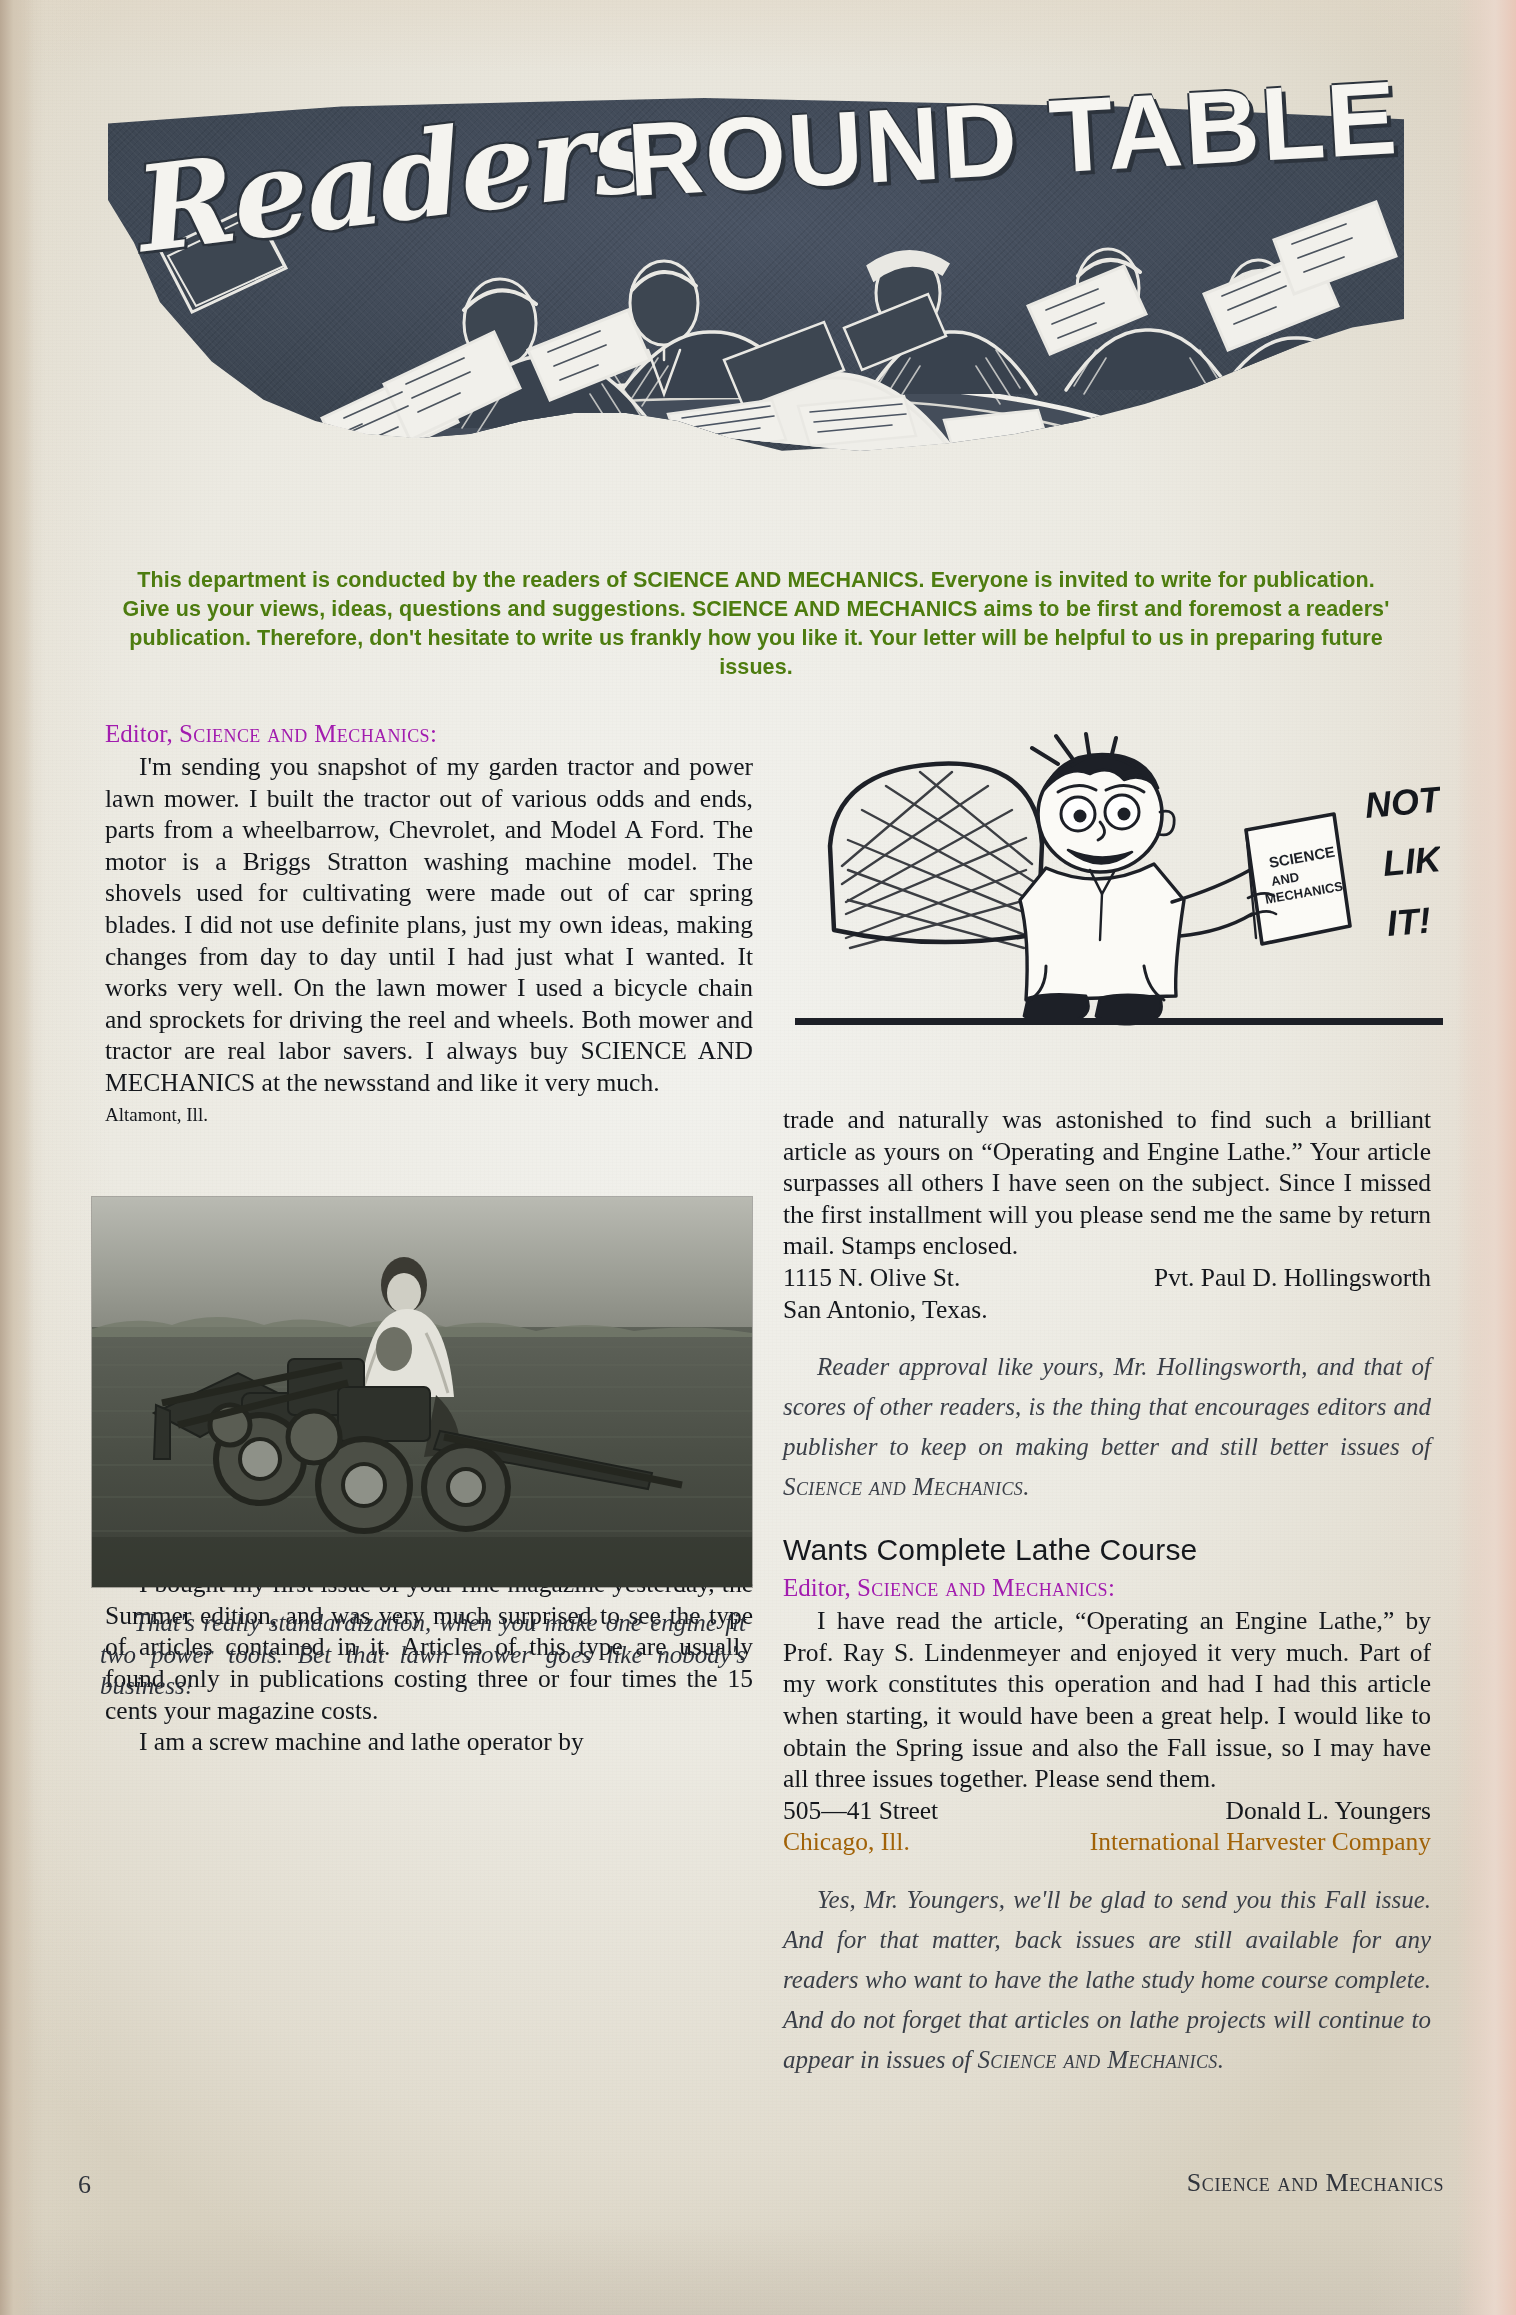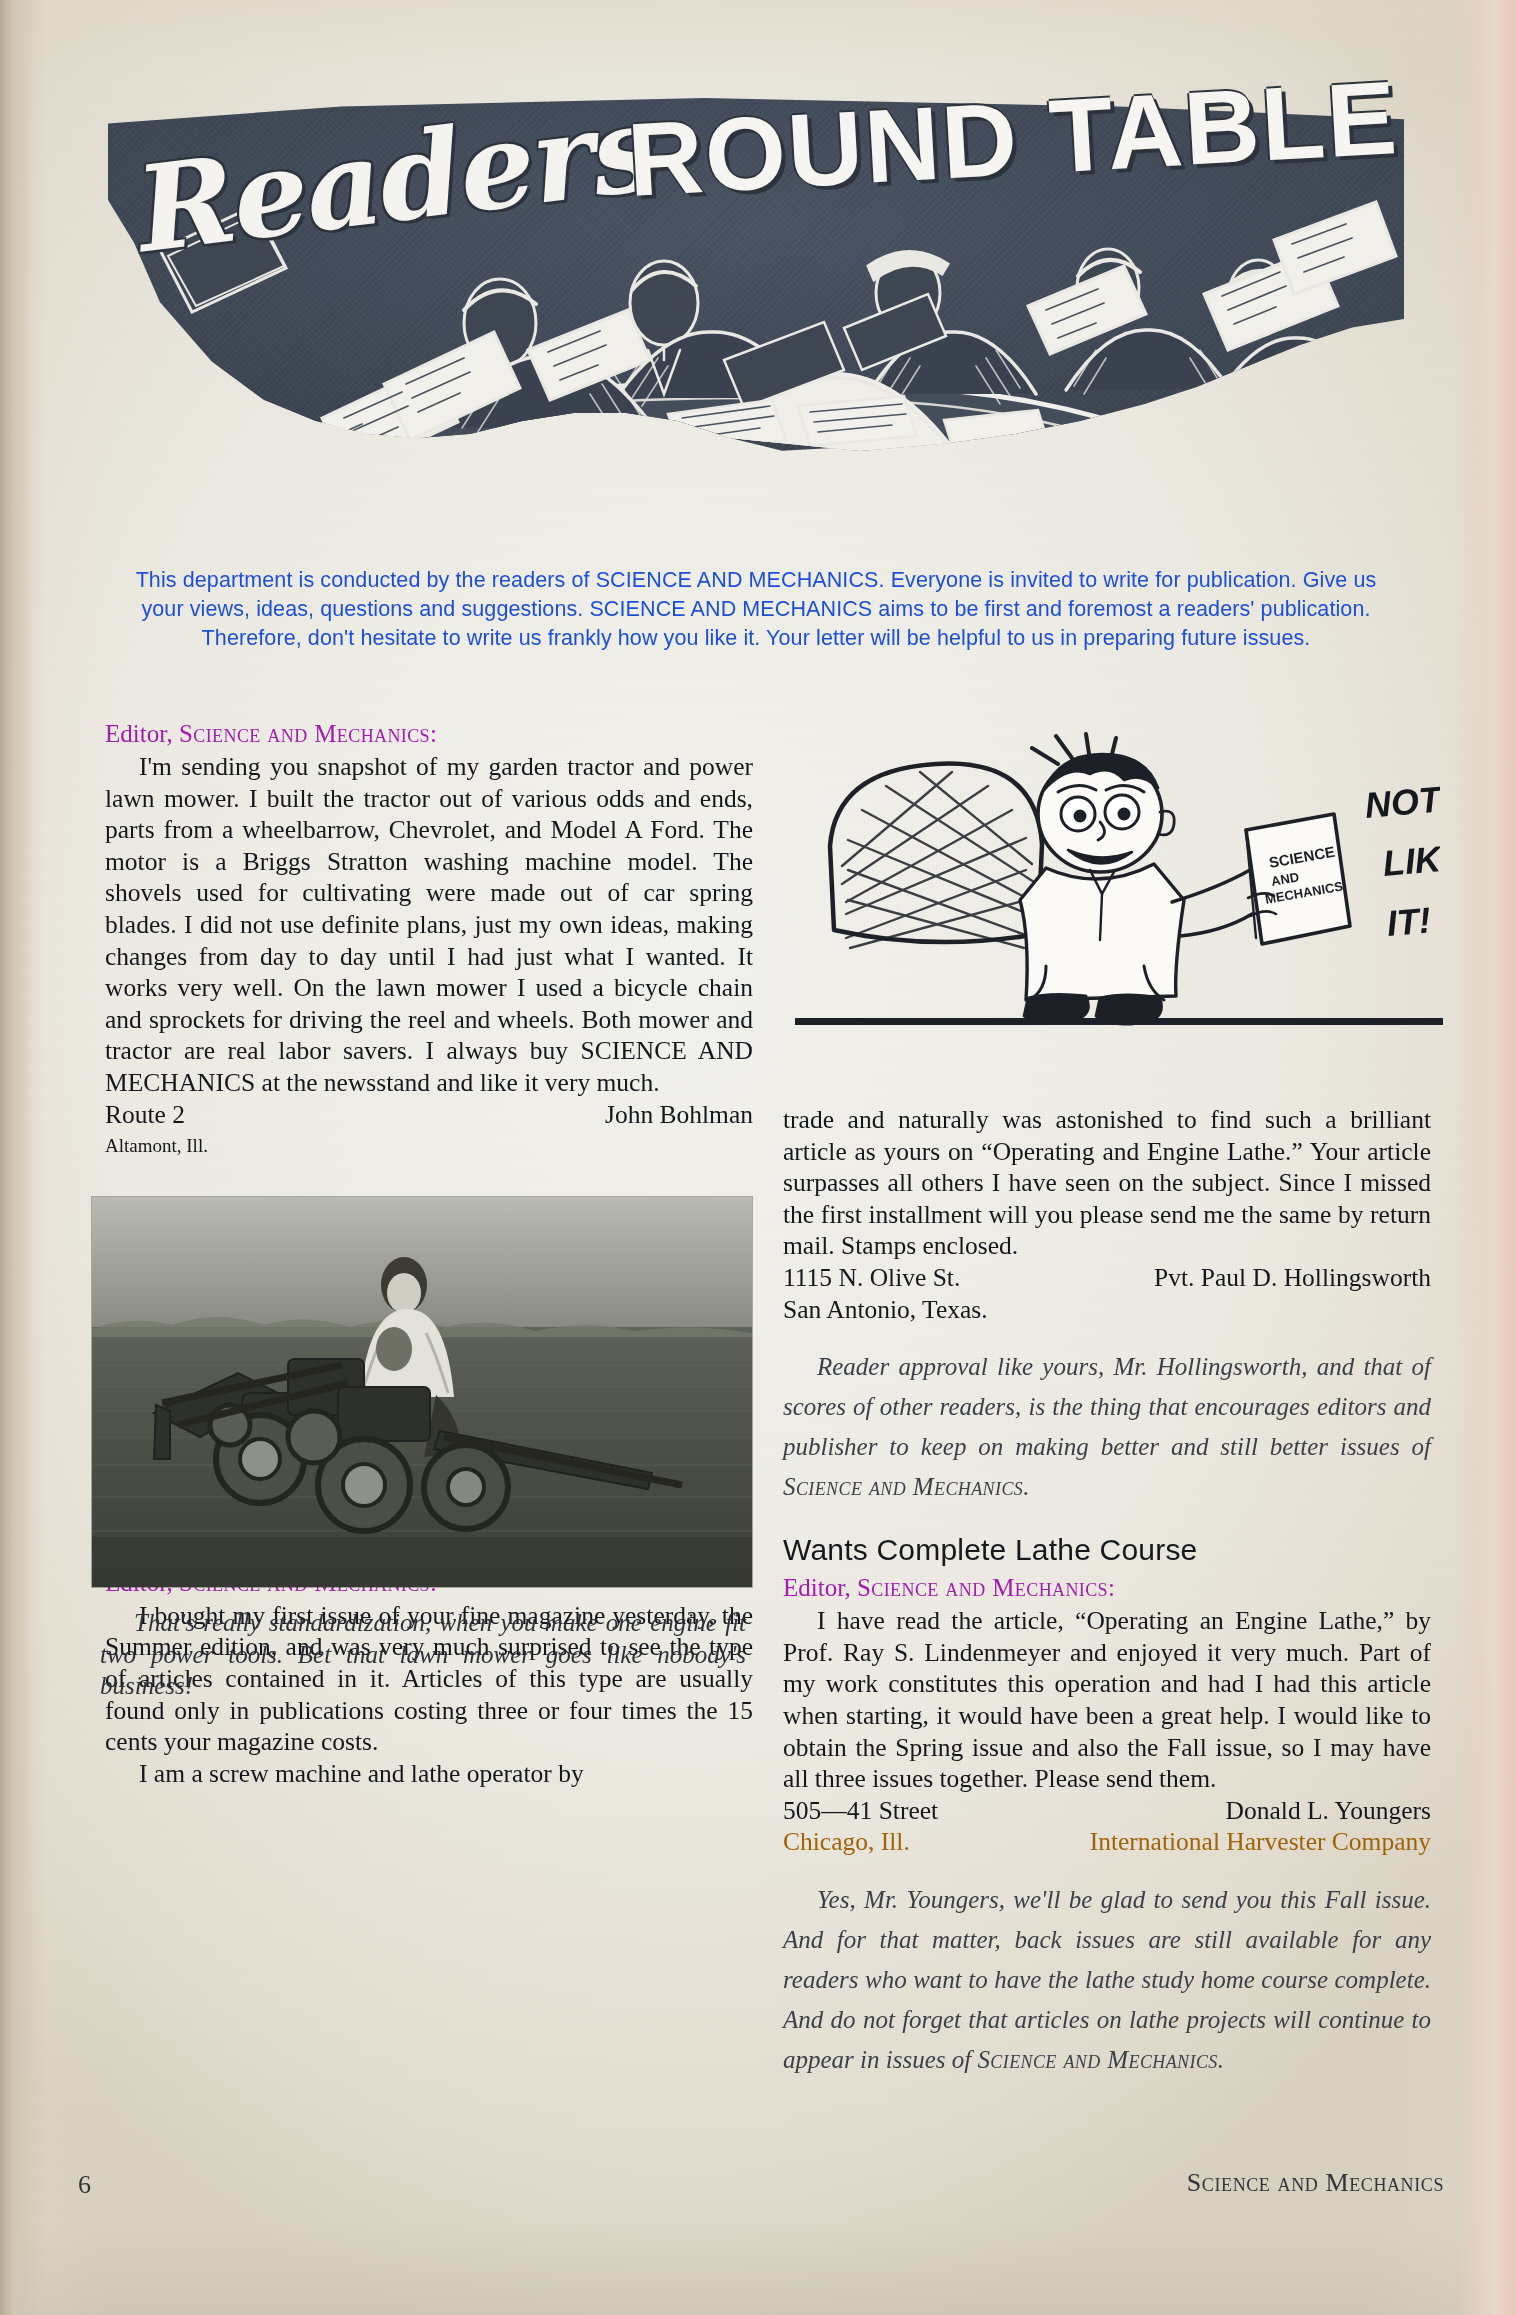--- a/index.html
+++ b/index.html
@@ -132,25 +132,25 @@
   .illus { position: absolute; inset: 0; }
   .illus svg { width: 100%; height: 100%; display: block; }
 
   
   .intro {
     position: absolute;
     left: 112px;
     top: 566px;
     width: 1288px;
     font-family: "Liberation Sans", sans-serif;
-    font-weight: normal;
+    font-weight: bold;
     font-size: 21.5px;
     line-height: 29px;
     text-align: center;
-    color: #1d4ed8;
+    color: #4d7c0f;
     letter-spacing: .1px;
   }
 
   
   .col-left {
     position: absolute;
     left: 105px;
     top: 718px;
     width: 648px;
   }
@@ -407,24 +407,20 @@
 
     <div class="col-left">
 
 
       <div class="salutation">
         <span>Editor, </span><span class="sc">Science and Mechanics</span><span>:</span>
       </div>
 
       <p class="body">I'm sending you snapshot of my garden tractor and power lawn mower.  I built the tractor out of various odds and ends, parts from a wheelbarrow, Chevrolet, and Model A Ford. The motor is a Briggs Stratton washing machine model. The shovels used for cultivating were made out of car spring blades.  I did not use definite plans, just my own ideas, making changes from day to day until I had just what I wanted.  It works very well.  On the lawn mower I used a bicycle chain and sprockets for driving the reel and wheels.  Both mower and tractor are real labor savers.  I always buy SCIENCE AND MECHANICS at the newsstand and like it very much.</p>
 
-      <div class="signature">
-        <span class="addr">Route 2</span>
-        <span class="name">John Bohlman</span>
-      </div>
       <div style="font-size:19px;line-height:31.6px;color:#14171c;">Altamont, Ill.</div>
 
       <div style="height:352px;"></div>
 
       <h2 class="headline" style="margin-top:14px;">Worth Four Times the Cost</h2>
 
       <div class="salutation">
         <span>Editor, </span><span class="sc">Science and Mechanics</span><span>:</span>
       </div>
 

